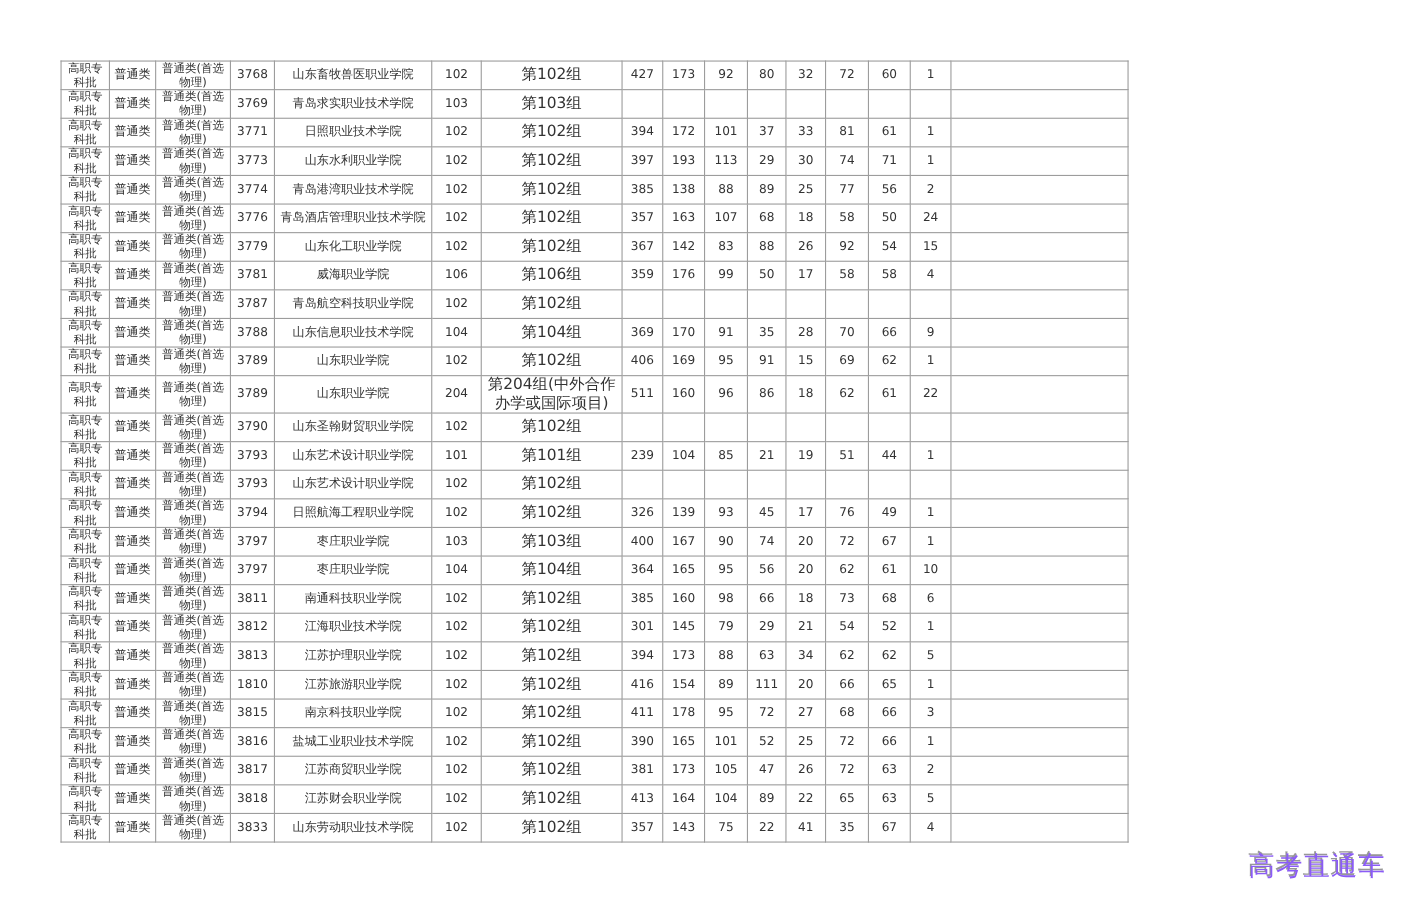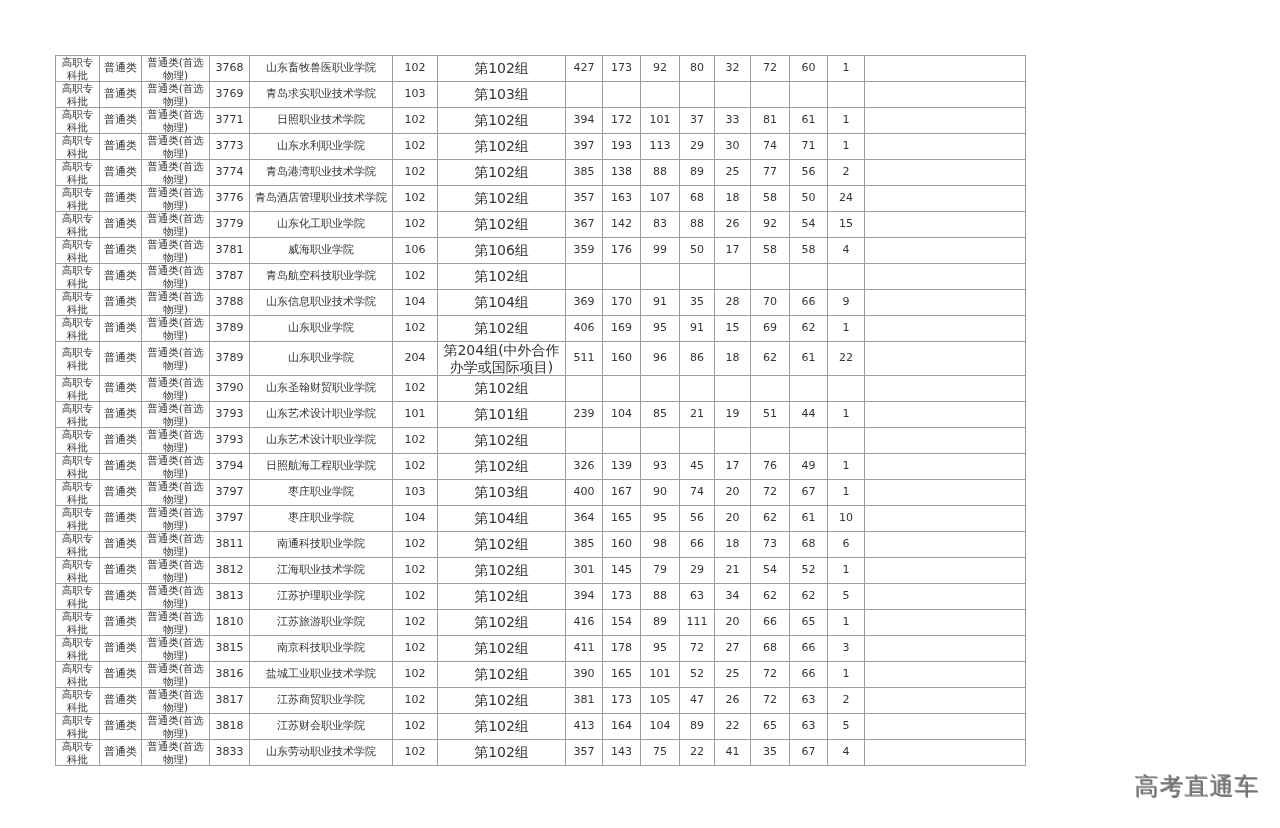--- a/index.html
+++ b/index.html
@@ -37,21 +37,21 @@
   }
   table.data-table td[data-name="group-name-cell"] {
     font-size: 14px;
   }
   .watermark {
     position: absolute;
     top: 771px;
     right: 20px;
     font-size: 24px;
     letter-spacing: 1px;
-    color: #737373;
+    color: #8b5cf6;
     text-shadow: -1px -1px 0 #979797, 1px 1px 0 #ffffff;
     font-family: "DejaVu Sans", "Liberation Sans", sans-serif;
   }
 </style>
 </head>
 <body>
 
 <div class="page" data-name="page">
 
   <table class="data-table" data-name="admissions-table">

